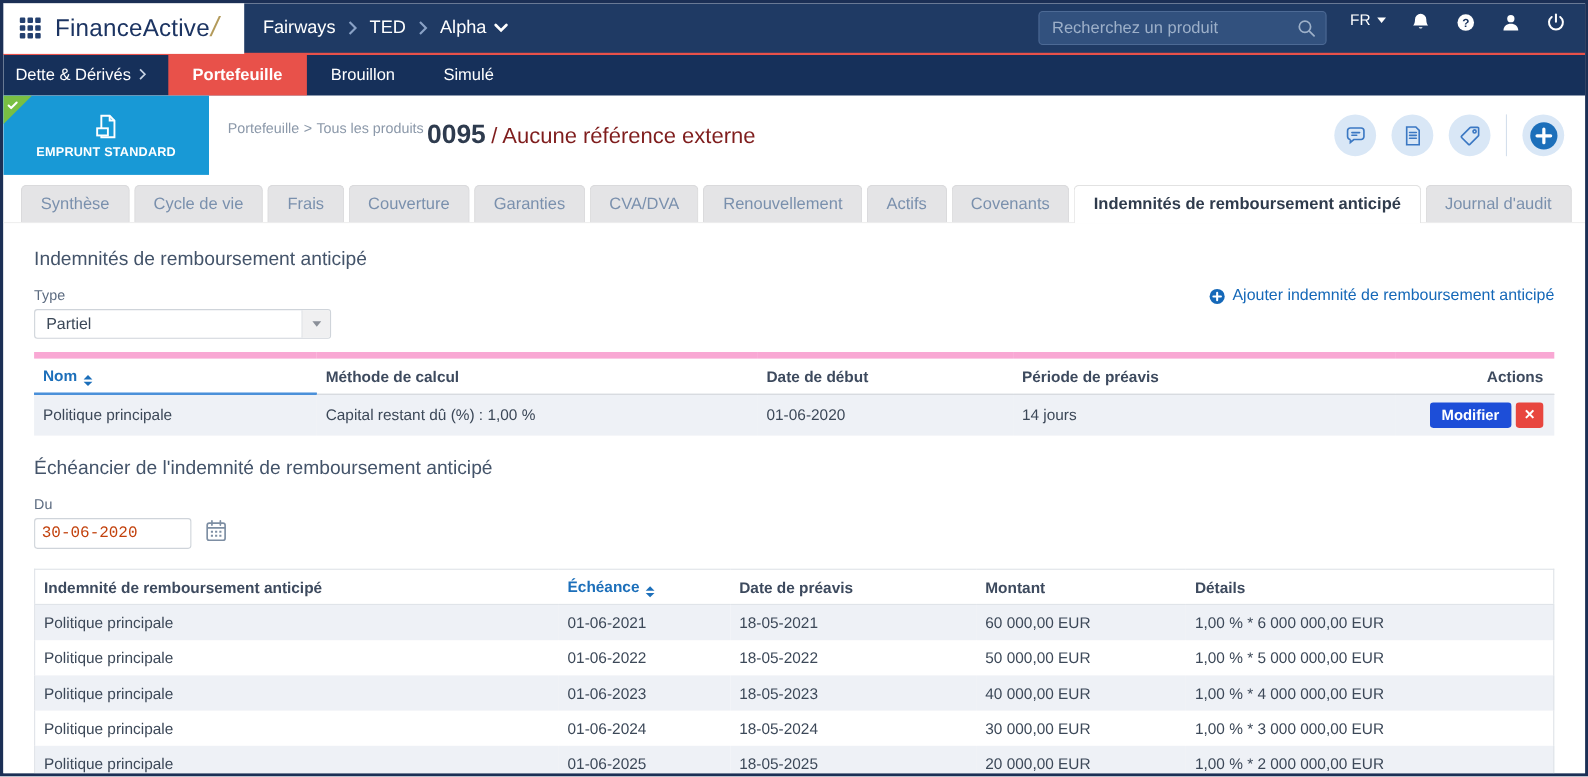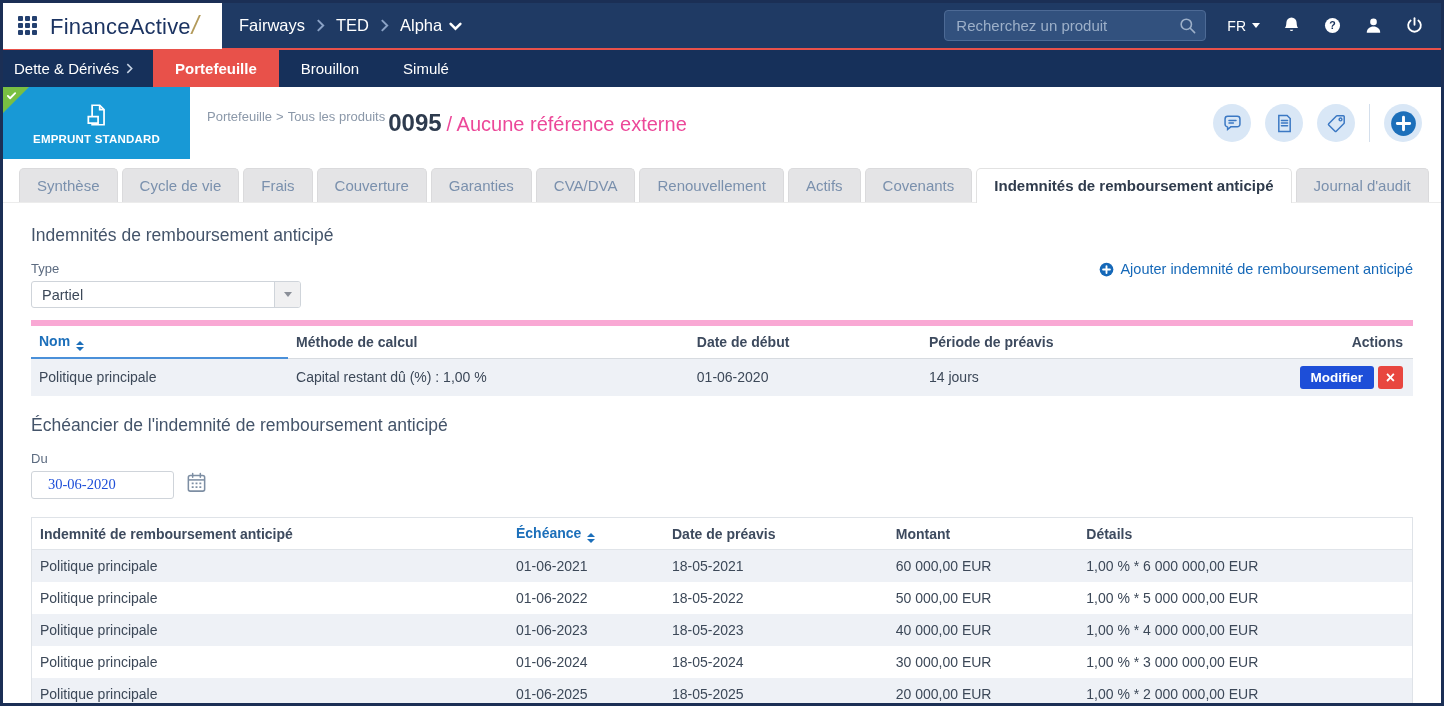--- a/index.html
+++ b/index.html
@@ -10,21 +10,21 @@
   .topbar { height:47px; background:#1f3a64; display:flex; align-items:center; border-bottom:2px solid #e8514a; flex:0 0 auto; }
   .logo-box { background:#fff; height:47px; width:219px; display:flex; align-items:center; gap:13px; padding-left:15px; flex:0 0 auto; }
   .grid-icon { display:grid; grid-template-columns:repeat(3,5px); gap:2px; }
   .grid-icon i { width:5px; height:5px; background:#24406f; border-radius:1px; }
   .logo-text { font-size:22px; color:#1c3462; letter-spacing:.2px; white-space:nowrap; }
   .logo-text b { font-weight:400; }
   .logo-text .slash { color:#b39a5a; font-size:25px; font-style:italic; margin-left:1px; }
   .crumbs { display:flex; align-items:center; gap:11px; margin-left:17px; color:#fff; font-size:16.5px; }
   .crumbs .sep { display:flex; align-items:center; }
   .crumb-dd { display:flex; align-items:center; gap:7px; }
-  .topbar-right { margin-left:auto; display:flex; align-items:center; gap:21px; padding-right:17px; }
+  .topbar-right { margin-left:auto; display:flex; align-items:flex-start; gap:21px; padding-right:17px; }
   .searchbox { width:262px; height:31px; background:#32517e; border:1px solid #4d6a95; border-radius:4px; display:flex; align-items:center; padding:0 8px 0 11px; }
   .searchbox input { flex:1; background:transparent; border:none; outline:none; color:#dfe7f1; font-size:15px; font-family:"Liberation Sans",sans-serif; }
   .searchbox input::placeholder { color:#9db0c9; }
   .lang { display:flex; align-items:center; gap:6px; color:#fff; font-size:14px; }
   .caret-down { width:0; height:0; border-left:4px solid transparent; border-right:4px solid transparent; border-top:5px solid #fff; }
   .tb-icon { width:20px; height:20px; display:flex; align-items:center; justify-content:center; }
 
   
   .nav2 { height:37px; background:#16305a; display:flex; align-items:stretch; font-size:15px; flex:0 0 auto; }
   .nav2-menu { display:flex; align-items:center; gap:7px; color:#fff; padding:0 20px 0 11px; }
@@ -35,21 +35,21 @@
   .product-header { height:72px; background:#fff; display:flex; align-items:center; flex:0 0 auto; }
   .badge-box { width:187px; height:72px; background:#1899d6; color:#fff; display:flex; flex-direction:column; align-items:center; justify-content:center; gap:5px; position:relative; flex:0 0 auto; }
   .badge-box .corner { position:absolute; top:0; left:0; width:0; height:0; border-top:26px solid #79bf43; border-right:26px solid transparent; }
   .badge-box .corner-check { position:absolute; top:3px; left:3px; width:11px; height:11px; }
   .badge-label { font-size:11.5px; font-weight:700; letter-spacing:.2px; }
   .ph-main { margin-left:17px; display:flex; gap:3px; }
   .ph-crumb { font-size:13px; color:#8b98a9; }
   .ph-crumb .psep { margin:0 4px; }
   .ph-title { display:flex; align-items:baseline; gap:5px; }
   .ph-id { font-size:24px; font-weight:700; color:#2e3b4e; }
-  .ph-ref { font-size:20px; color:#ec4899; }
+  .ph-ref { font-size:20px; color:#7f1d1d; }
   .ph-actions { margin-left:auto; display:flex; align-items:center; gap:14px; padding-right:19px; }
   .circle-btn { width:38px; height:38px; border-radius:50%; background:#d9e7f6; display:flex; align-items:center; justify-content:center; cursor:pointer; }
   .v-div { width:1px; height:38px; background:#d4dfec; }
 
   
   .tabbar { background:#fff; padding:9px 0 0 16px; display:flex; gap:4px; align-items:flex-end; border-bottom:1px solid #ececec; flex:0 0 auto; height:44px; }
   .tab { background:#e4e4e6; border:1px solid #dadadc; border-bottom:none; border-radius:5px 5px 0 0; color:#7a90ad; font-size:15px; padding:0 17px; height:34px; line-height:33px; white-space:nowrap; cursor:pointer; }
   .tab.active { background:#fff; color:#2f3b4c; font-weight:700; border-color:#e2e2e2; margin-bottom:-1px; height:35px; }
 
   
@@ -72,21 +72,21 @@
   .t1 .col-actions, .t1 td.actions { text-align:right; }
   .actions-cell { display:flex; justify-content:flex-end; gap:4px; align-items:center; }
   .btn-modify { background:#1d4ed8; color:#fff; font-weight:700; font-size:13.5px; border:none; border-radius:3px; height:23px; padding:0 11px; cursor:pointer; font-family:"Liberation Sans",sans-serif; }
   .btn-delete { background:#e8463f; color:#fff; font-weight:700; font-size:16px; line-height:21px; border:none; border-radius:3px; height:23px; width:25px; cursor:pointer; font-family:"Liberation Sans",sans-serif; }
   .sort { display:inline-flex; flex-direction:column; gap:2px; margin-left:6px; vertical-align:1px; }
   .sort i { width:0; height:0; border-left:4px solid transparent; border-right:4px solid transparent; }
   .sort .up { border-bottom:4px solid #1c6fba; }
   .sort .dn { border-top:4px solid #1c6fba; }
 
   .date-row { display:flex; align-items:center; gap:11px; }
-  .date-input { width:143px; height:28px; border:1px solid #cfd4da; border-radius:3px; padding:0 16px; font-size:14.5px; color:#1d4ed8; font-family:Liberation Serif, serif; outline:none; }
+  .date-input { width:143px; height:28px; border:1px solid #cfd4da; border-radius:3px; padding:0 6px; font-size:14.5px; color:#c2410c; font-family:Liberation Mono, monospace; outline:none; }
 
   .t2 { margin-top:18px; border:1px solid #dfe3e8; }
   .t2 th { border-bottom:1px solid #e0e4e9; padding:7px 8px 6px; }
   .t2 td { padding:8px 8px; }
   .t2 tbody tr:nth-child(odd) td { background:#eef1f6; }
 
   .plus-sm { width:15px; height:15px; flex:0 0 auto; }
 </style>
 </head>
 <body>

